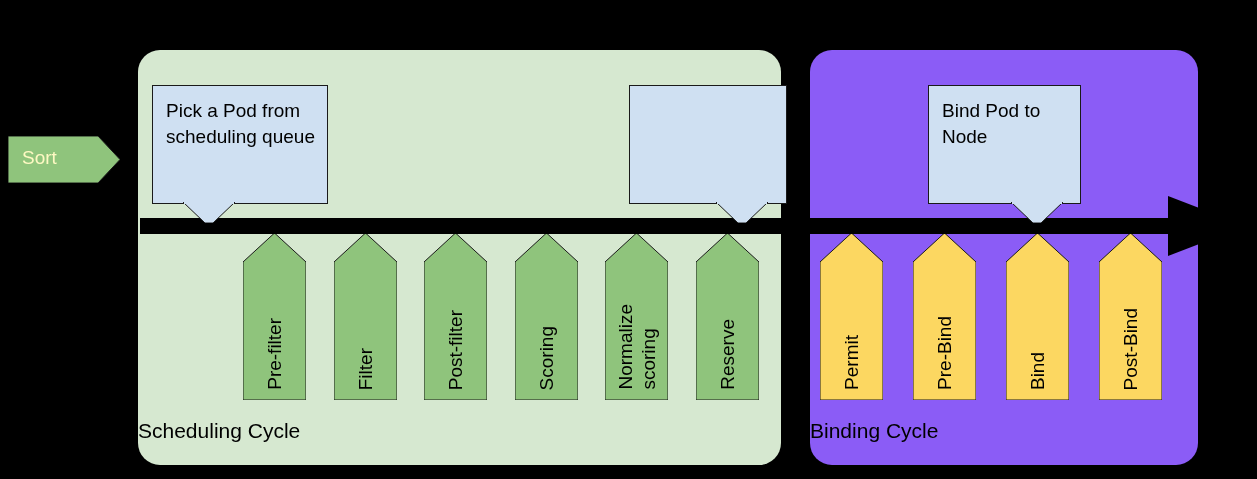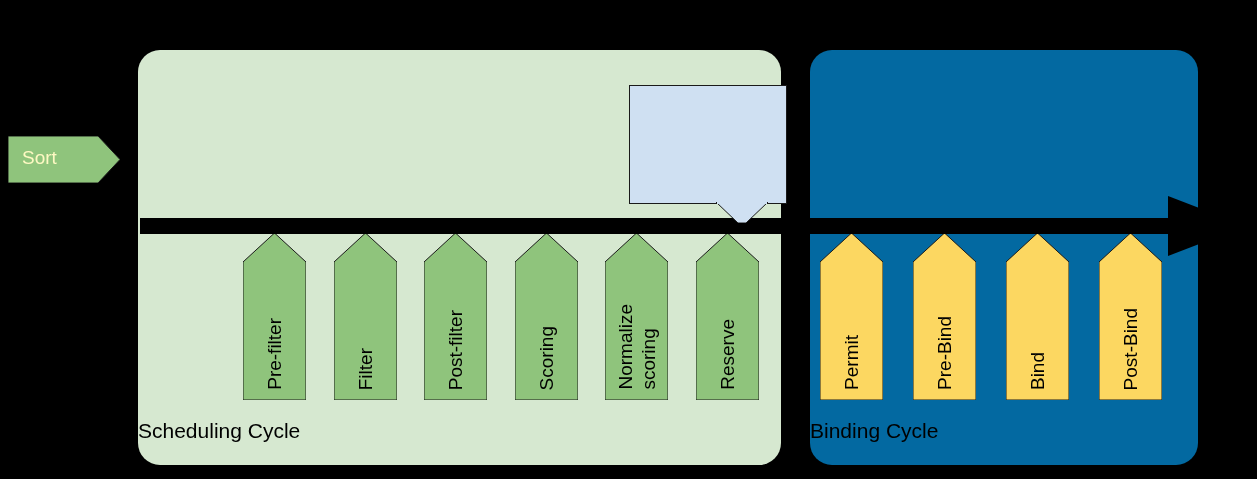--- a/index.html
+++ b/index.html
@@ -44,21 +44,21 @@
     top: 50px;
     width: 643px;
     height: 415px;
     background: #D6E8D0;
   }
   .panel-binding {
     left: 810px;
     top: 50px;
     width: 388px;
     height: 415px;
-    background: #0369a1;
+    background: #8b5cf6;
   }
   .panel-caption {
     position: absolute;
     bottom: 22px;
     left: 0;
     width: 100%;
     text-align: left;
     font-size: 21px;
     color: #000000;
   }
@@ -257,24 +257,42 @@
       <polygon points="31.5,0 63,29 63,167 0,167 0,29" fill="#FCD761" stroke="#1A1A1A" stroke-width="1"></polygon>
     </svg>
     <div class="plugin-label">
         <span>Post-Bind</span>
       </div>
   </div>
 
   <div class="timeline-bar"></div>
   <div class="timeline-head"></div>
 
+  <div class="callout callout-pick">
+    <div class="callout-text">Pick a Pod from scheduling queue</div>
+    <div class="callout-tail">
+      <svg width="52" height="21" viewBox="0 0 52 21">
+        <polygon points="0,0 52,0 30,21 22,21" fill="#CFE0F2" stroke="#1A1A1A" stroke-width="1"></polygon>
+        <rect x="1" y="0" width="50" height="2" fill="#CFE0F2"></rect>
+      </svg>
+    </div>
+  </div>
 
   <div class="callout callout-reserve">
     <div class="callout-tail">
       <svg width="52" height="21" viewBox="0 0 52 21">
         <polygon points="0,0 52,0 30,21 22,21" fill="#CFE0F2" stroke="#1A1A1A" stroke-width="1"></polygon>
         <rect x="1" y="0" width="50" height="2" fill="#CFE0F2"></rect>
       </svg>
     </div>
   </div>
 
+  <div class="callout callout-bind">
+    <div class="callout-text">Bind Pod to Node</div>
+    <div class="callout-tail">
+      <svg width="52" height="21" viewBox="0 0 52 21">
+        <polygon points="0,0 52,0 30,21 22,21" fill="#CFE0F2" stroke="#1A1A1A" stroke-width="1"></polygon>
+        <rect x="1" y="0" width="50" height="2" fill="#CFE0F2"></rect>
+      </svg>
+    </div>
+  </div>
 
 </div>
 
 </body></html>

